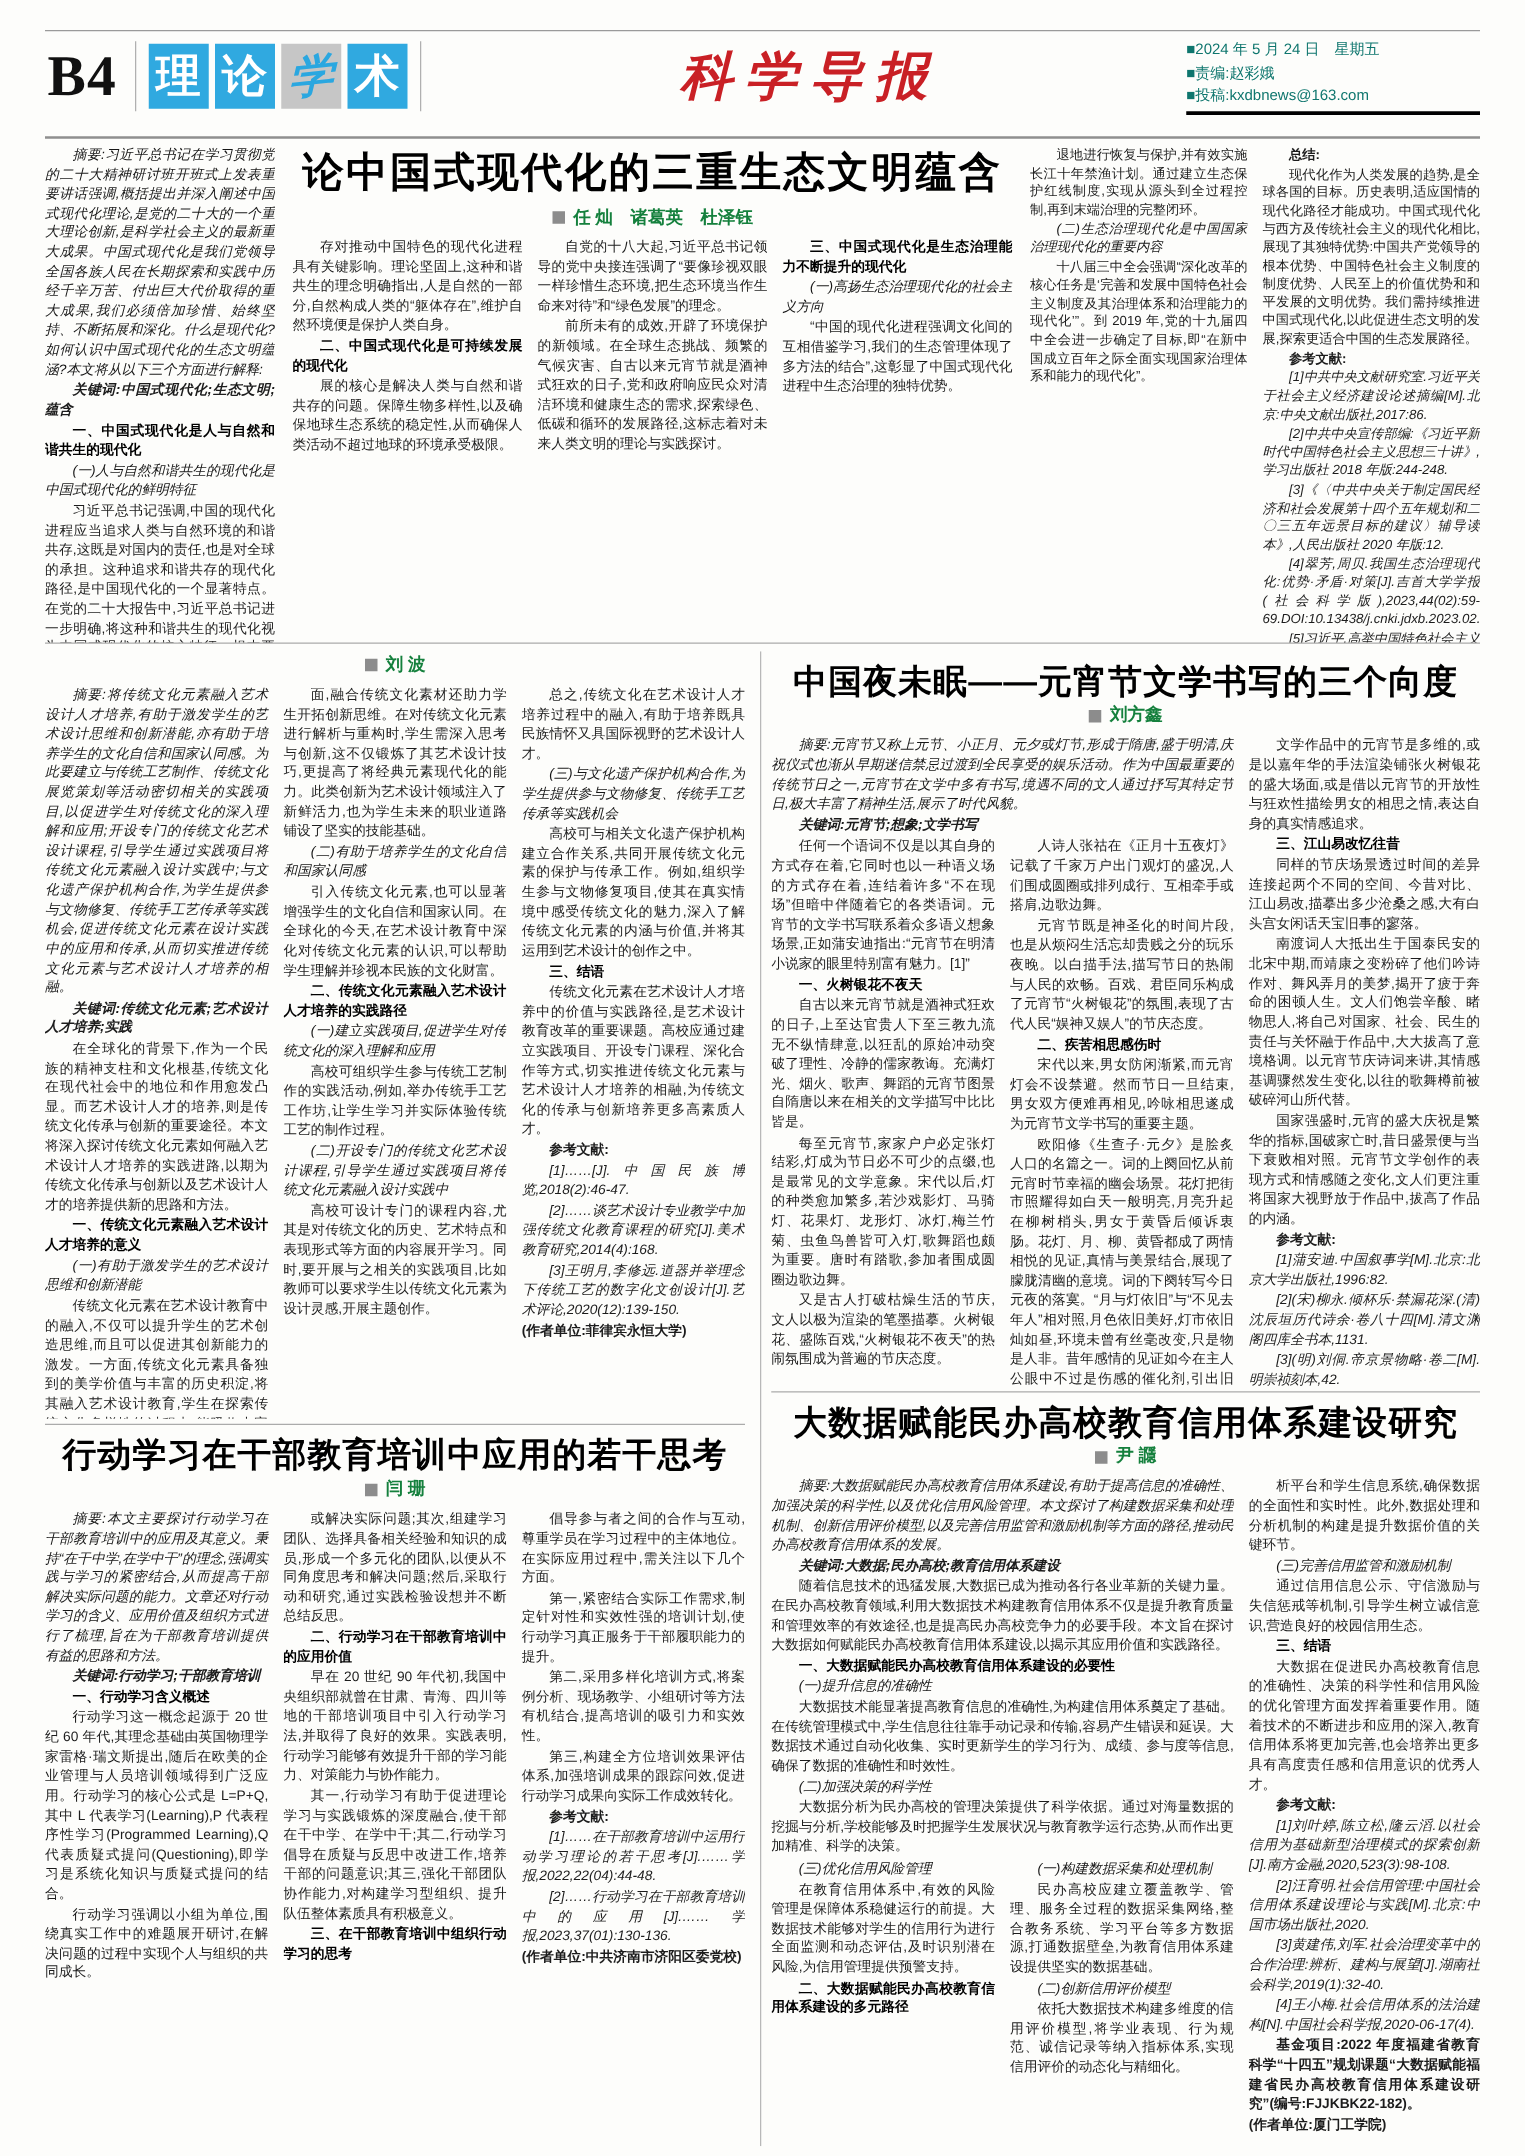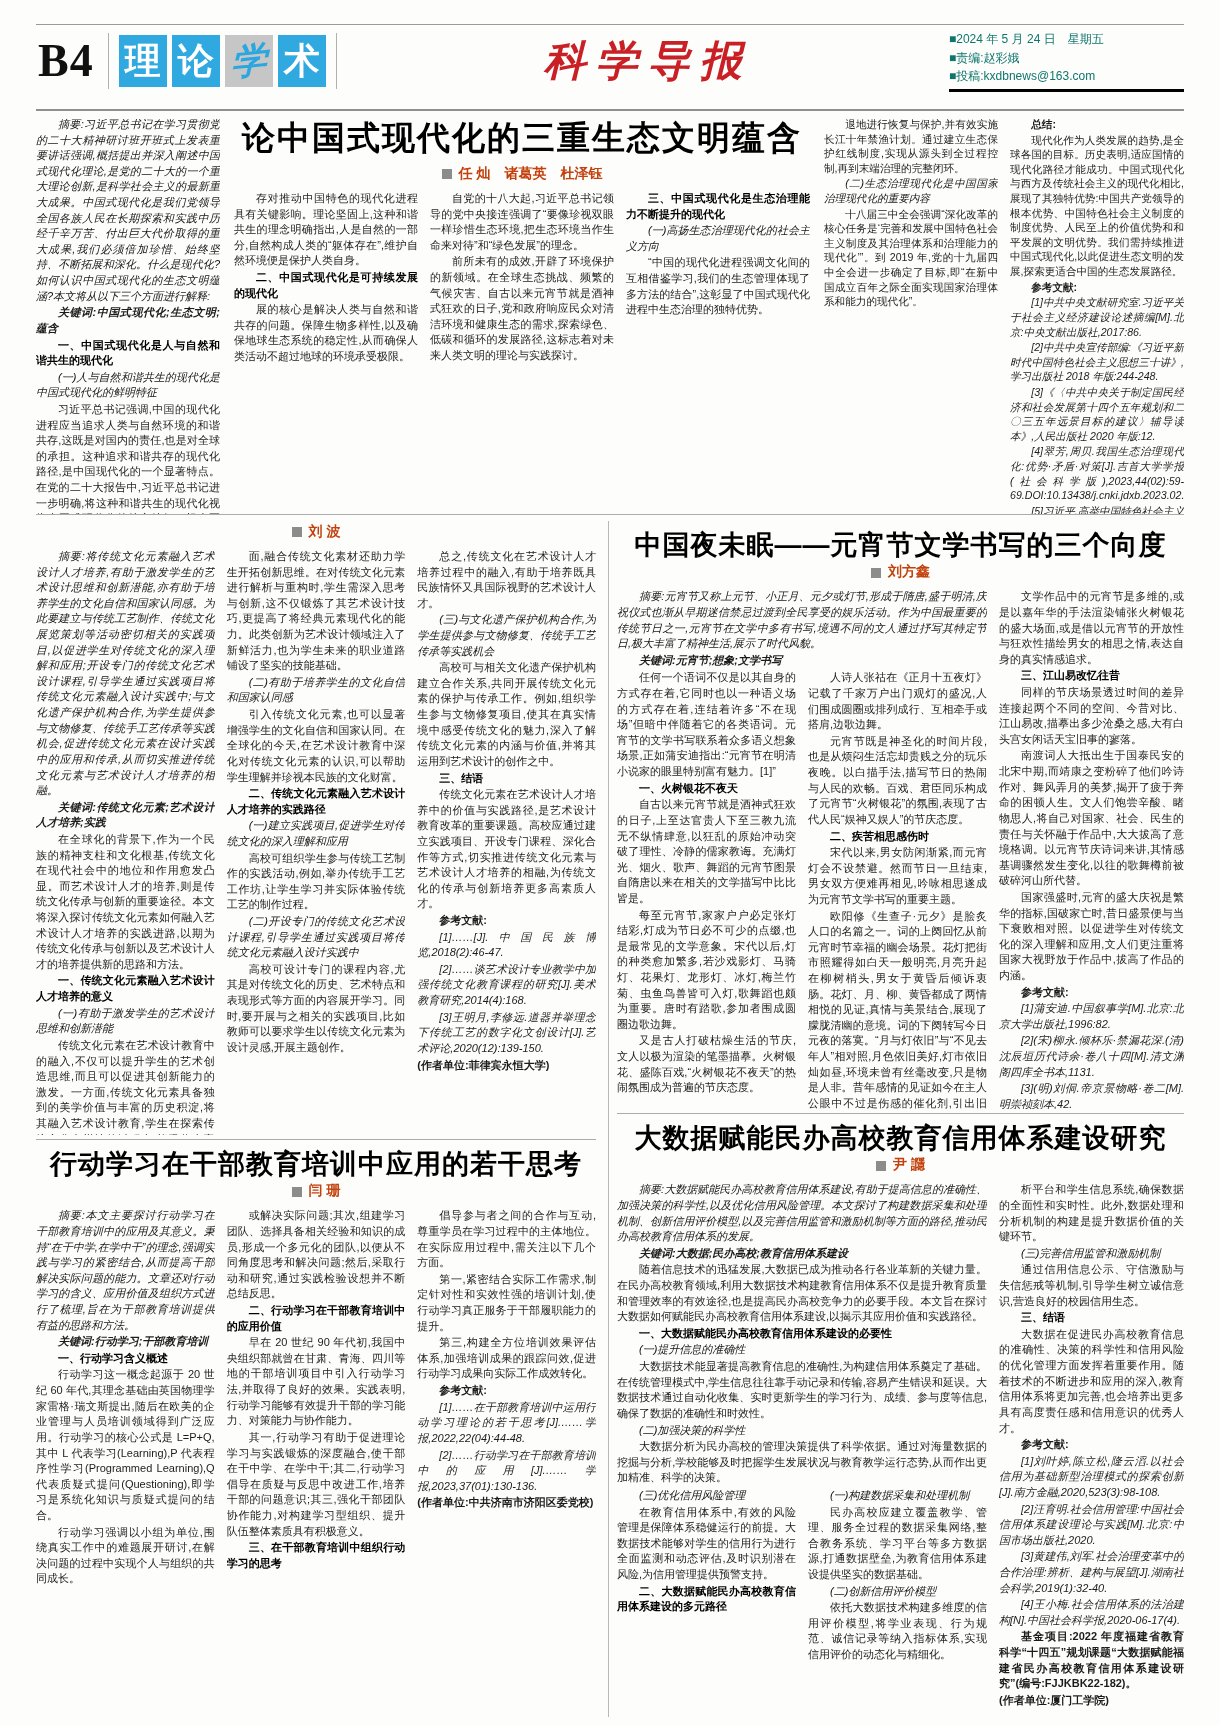--- a/index.html
+++ b/index.html
@@ -25,21 +25,21 @@
   p{margin:0 0 1px 0;}
   .col p, .wideabs p{font-size:11px;line-height:1.42;text-align:justify;}
   .t-p{text-indent:2em;}
   .t-kai{text-indent:2em;font-style:italic;color:#161616;}
   .t-kw{text-indent:2em;font-weight:700;font-style:italic;}
   .t-h{text-indent:2em;font-weight:700;color:#000;}
   .t-refh{text-indent:2em;font-weight:700;}
   .t-ref{text-indent:2em;font-style:italic;}
   .t-fund{text-indent:2em;font-weight:700;}
   .t-aff{text-align:right;font-weight:700;}
-  .byline{text-align:center;font-size:14px;font-weight:700;color:#c2410c;margin:2px 0 8px 0;}
+  .byline{text-align:center;font-size:14px;font-weight:700;color:#15803d;margin:2px 0 8px 0;}
   .sq{display:inline-block;width:10px;height:10px;background:#8c8c8c;margin-right:7px;vertical-align:middle;}
   
   .a1{display:flex;gap:14px;height:404px;overflow:hidden;border-bottom:1px solid #ababab;
       padding-top:6px;box-sizing:border-box;}
   .a1 .abscol{width:184px;flex:none;overflow:hidden;}
   .a1mid{width:576px;flex:none;display:flex;flex-direction:column;overflow:hidden;}
   .a1title{font-size:33px;font-weight:700;text-align:center;letter-spacing:2px;color:#000;margin:2px 0 6px 0;line-height:1.15;}
   .cols3{display:flex;gap:12px;flex:1;overflow:hidden;}
   .cols3 .col{flex:1;overflow:hidden;}
   .a1right{flex:1;display:flex;gap:12px;overflow:hidden;}
@@ -190,20 +190,21 @@
           <div class="col">
               <p class="t-p">或解决实际问题;其次,组建学习团队、选择具备相关经验和知识的成员,形成一个多元化的团队,以便从不同角度思考和解决问题;然后,采取行动和研究,通过实践检验设想并不断总结反思。</p>
               <p class="t-h">二、行动学习在干部教育培训中的应用价值</p>
               <p class="t-p">早在 20 世纪 90 年代初,我国中央组织部就曾在甘肃、青海、四川等地的干部培训项目中引入行动学习法,并取得了良好的效果。实践表明,行动学习能够有效提升干部的学习能力、对策能力与协作能力。</p>
               <p class="t-p">其一,行动学习有助于促进理论学习与实践锻炼的深度融合,使干部在干中学、在学中干;其二,行动学习倡导在质疑与反思中改进工作,培养干部的问题意识;其三,强化干部团队协作能力,对构建学习型组织、提升队伍整体素质具有积极意义。</p>
               <p class="t-h">三、在干部教育培训中组织行动学习的思考</p>
             </div>
           <div class="col">
               <p class="t-p">倡导参与者之间的合作与互动,尊重学员在学习过程中的主体地位。在实际应用过程中,需关注以下几个方面。</p>
               <p class="t-p">第一,紧密结合实际工作需求,制定针对性和实效性强的培训计划,使行动学习真正服务于干部履职能力的提升。</p>
+              <p class="t-p">第二,采用多样化培训方式,将案例分析、现场教学、小组研讨等方法有机结合,提高培训的吸引力和实效性。</p>
               <p class="t-p">第三,构建全方位培训效果评估体系,加强培训成果的跟踪问效,促进行动学习成果向实际工作成效转化。</p>
               <p class="t-refh">参考文献:</p>
               <p class="t-ref">[1]……在干部教育培训中运用行动学习理论的若干思考[J].……学报,2022,22(04):44-48.</p>
               <p class="t-ref">[2]……行动学习在干部教育培训中的应用[J].……学报,2023,37(01):130-136.</p>
               <p class="t-aff">(作者单位:中共济南市济阳区委党校)</p>
             </div>
         </div>
       </section>
     </div>
 
@@ -232,21 +233,21 @@
                   <p class="t-p">宋代以来,男女防闲渐紧,而元宵灯会不设禁避。然而节日一旦结束,男女双方便难再相见,吟咏相思遂成为元宵节文学书写的重要主题。</p>
                   <p class="t-p">欧阳修《生查子·元夕》是脍炙人口的名篇之一。词的上阕回忆从前元宵时节幸福的幽会场景。花灯把街市照耀得如白天一般明亮,月亮升起在柳树梢头,男女于黄昏后倾诉衷肠。花灯、月、柳、黄昏都成了两情相悦的见证,真情与美景结合,展现了朦胧清幽的意境。词的下阕转写今日元夜的落寞。“月与灯依旧”与“不见去年人”相对照,月色依旧美好,灯市依旧灿如昼,环境未曾有丝毫改变,只是物是人非。昔年感情的见证如今在主人公眼中不过是伤感的催化剂,引出旧情难续的哀伤。</p>
                 </div>
             </div>
           </div>
           <div class="col a3right">
               <p class="t-p">文学作品中的元宵节是多维的,或是以嘉年华的手法渲染铺张火树银花的盛大场面,或是借以元宵节的开放性与狂欢性描绘男女的相思之情,表达自身的真实情感追求。</p>
               <p class="t-h">三、江山易改忆往昔</p>
               <p class="t-p">同样的节庆场景透过时间的差异连接起两个不同的空间、今昔对比、江山易改,描摹出多少沧桑之感,大有白头宫女闲话天宝旧事的寥落。</p>
               <p class="t-p">南渡词人大抵出生于国泰民安的北宋中期,而靖康之变粉碎了他们吟诗作对、舞风弄月的美梦,揭开了疲于奔命的困顿人生。文人们饱尝辛酸、睹物思人,将自己对国家、社会、民生的责任与关怀融于作品中,大大拔高了意境格调。以元宵节庆诗词来讲,其情感基调骤然发生变化,以往的歌舞樽前被破碎河山所代替。</p>
-              <p class="t-p">国家强盛时,元宵的盛大庆祝是繁华的指标,国破家亡时,昔日盛景便与当下衰败相对照。以促进学生对传统文化的深入理解和应用,文人们更注重将国家大视野放于作品中,拔高了作品的内涵。</p>
+              <p class="t-p">国家强盛时,元宵的盛大庆祝是繁华的指标,国破家亡时,昔日盛景便与当下衰败相对照。元宵节文学创作的表现方式和情感随之变化,文人们更注重将国家大视野放于作品中,拔高了作品的内涵。</p>
               <p class="t-refh">参考文献:</p>
               <p class="t-ref">[1]蒲安迪.中国叙事学[M].北京:北京大学出版社,1996:82.</p>
               <p class="t-ref">[2](宋)柳永.倾杯乐·禁漏花深.(清)沈辰垣历代诗余·卷八十四[M].清文渊阁四库全书本,1131.</p>
               <p class="t-ref">[3](明)刘侗.帝京景物略·卷二[M].明崇祯刻本,42.</p>
             </div>
         </div>
       </section>
       <div class="hsep"></div>
       <section class="art a5">
         <h2 class="title2">大数据赋能民办高校教育信用体系建设研究</h2>

